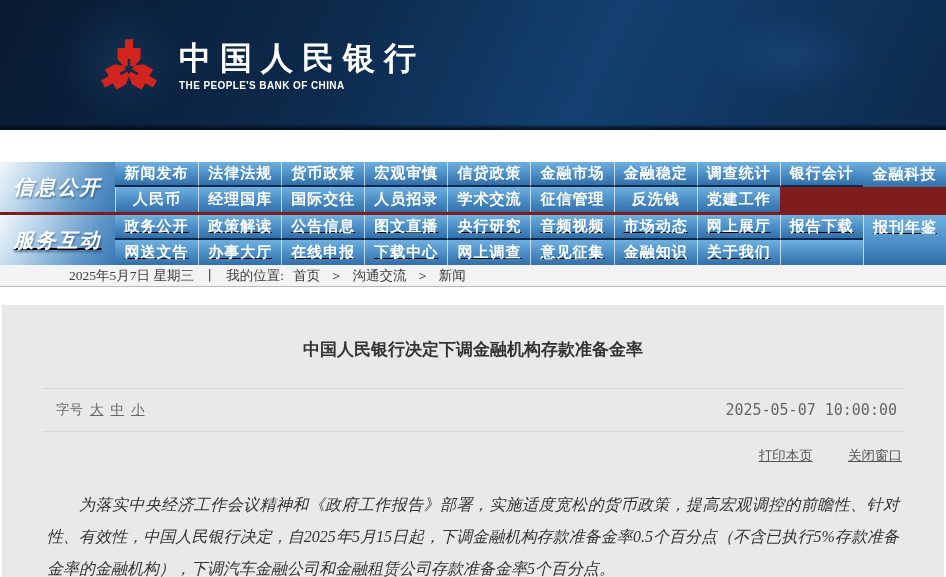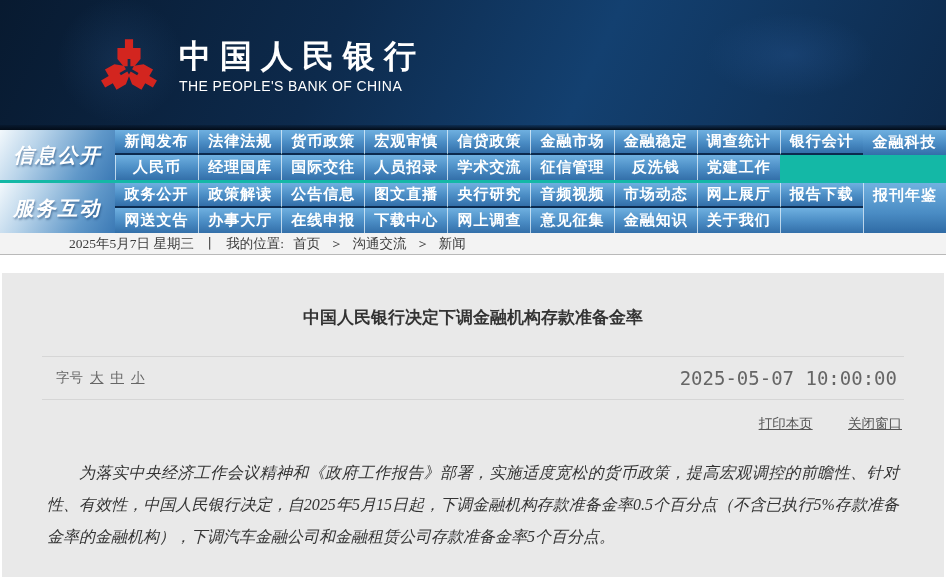--- a/index.html
+++ b/index.html
@@ -14,26 +14,26 @@
       radial-gradient(ellipse 120px 60px at 790px 55px, rgba(45,95,160,.28), transparent 70%),
       radial-gradient(ellipse 90px 90px at 120px 60px, rgba(60,110,170,.18), transparent 70%),
       linear-gradient(115deg,#081a30 0%,#0d2a4c 35%,#134070 62%,#0d2a4c 100%);
   }
   .hdr::after { content:""; position:absolute; left:0; right:0; bottom:0; height:5px;
     background:linear-gradient(180deg,rgba(2,8,18,.2),#030c18); }
   .logo { width:68px; height:80px; flex:0 0 auto; }
   .hdr-text { margin-left:16px; color:#fff; }
   .hdr-cn { font-family:"DejaVu Serif","Liberation Serif",serif; font-weight:bold;
             font-size:32px; letter-spacing:9px; line-height:38px; white-space:nowrap; }
-  .hdr-en { font-size:14px; font-weight:normal; letter-spacing:.4px; margin-top:3px; white-space:nowrap; }
+  .hdr-en { font-size:10px; font-weight:bold; letter-spacing:.4px; margin-top:3px; white-space:nowrap; }
 
   
-  .nav { background:#14b8a6; }
+  .nav { background:#7f1d1d;margin-top:32px; }
   .nav-section { display:flex; height:50px; }
-  .nav-section + .nav-section { margin-top:3px; }
+  .nav-section + .nav-section { margin-top:3px;text-decoration:underline; }
   .nav-label {
     flex:0 0 115px; display:flex; align-items:center; justify-content:center;
     background:linear-gradient(120deg,#f2f8fc 0%,#b9d4ea 30%,#6098c9 72%,#3b79b5 100%);
     color:#fff; font-style:italic; font-weight:bold; font-size:20px; letter-spacing:2px;
     text-shadow:1px 2px 2px rgba(10,50,100,.45);
   }
   .nav-grid { flex:1; display:grid; grid-template-columns:repeat(10,1fr);
               grid-template-rows:25px 25px; }
   .c { color:#fff; font-weight:bold; font-size:15px; letter-spacing:1px;
        text-align:center; line-height:24px; cursor:pointer;
@@ -56,21 +56,21 @@
   .panel { height:321px; background:#e9e9e9; margin:0 2px; padding-top:33px;
            font-family:"Liberation Serif","DejaVu Serif",serif; }
   .a-title { text-align:center; font-family:"Liberation Sans","DejaVu Sans",sans-serif;
              font-weight:bold; font-size:17px; color:#333; }
   .meta { margin:27px 40px 0 40px; border-top:1px solid #d6d6d6; border-bottom:1px solid #d6d6d6;
           height:44px; position:relative; display:flex; align-items:center;
           font-size:13.5px; color:#666; padding:0 7px; }
   .meta-sizes span { margin-left:7px; }
   .meta-sizes .sz { text-decoration:underline; cursor:pointer; }
   .meta-src { position:absolute; left:330px; }
-  .meta-date { margin-left:auto; font-family:"DejaVu Sans Mono","Liberation Mono",monospace; font-size:19px; }
+  .meta-date { margin-left:auto; font-family:"DejaVu Sans Mono","Liberation Mono",monospace; font-size:15px; }
   .actions { text-align:right; margin:15px 42px 0 0; font-size:13.5px; color:#555; }
   .actions a { color:#555; text-decoration:underline; cursor:pointer; }
   .actions a + a { margin-left:32px; }
   .body-p { margin:24px 45px 0 45px; font-size:16px; line-height:32px; color:#333;
             text-indent:2em; text-align:justify;font-style:italic; }
   .actions.bottom { margin-top:33px; }
 </style>
 </head>
 <body>
 

